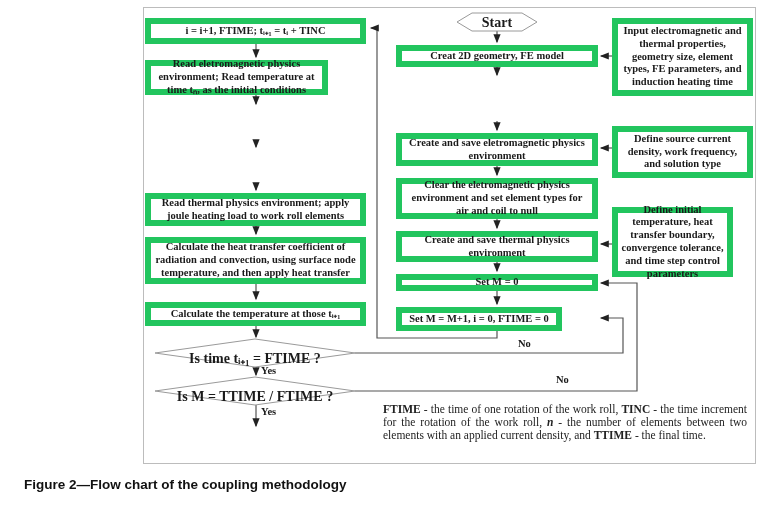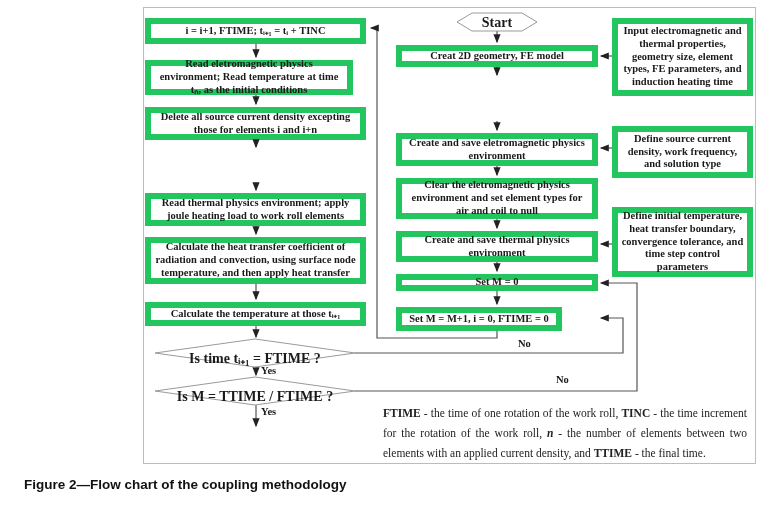--- a/index.html
+++ b/index.html
@@ -7,42 +7,39 @@
           font-family:"Liberation Serif",serif;color:#1a1a1a;}
   .box{position:absolute;background:#fff;border:6px solid #22c55e;
        display:flex;align-items:center;justify-content:center;text-align:center;
        font-weight:bold;font-size:10.5px;line-height:1.22;padding:1px 3px;box-sizing:border-box;z-index:2;}
   .terminal{border-radius:14px;}
   .dtext{position:absolute;display:flex;align-items:flex-end;justify-content:center;text-align:center;
          font-weight:bold;font-size:14px;z-index:4;background:transparent;}
   .blabel{position:absolute;font-weight:bold;font-size:10.5px;z-index:4;}
   svg.overlay{position:absolute;left:0;top:0;z-index:3;pointer-events:none;}
   svg.frame{position:absolute;left:0;top:0;z-index:1;pointer-events:none;}
-  .legend{position:absolute;left:383px;top:403px;width:364px;font-size:11.5px;line-height:20px;
+  .legend{position:absolute;left:383px;top:403px;width:364px;font-size:11.5px;line-height:13px;
           text-align:justify;z-index:2;color:#222;}
   .caption{position:absolute;left:4px;top:477px;font-family:"Liberation Sans",sans-serif;
            font-weight:bold;font-size:13.5px;color:#111;z-index:2;padding-left:20px;}
 </style>
 </head>
 <body>
 
 <div class="canvas">
 
   <svg class="frame" width="758" height="507">
     <rect x="143.5" y="7.5" width="612" height="456" fill="none" stroke="#bcbcbc" stroke-width="1"></rect>
   </svg>
 
   <div class="box" style="left:145px;top:18px;width:221px;height:26px">
       <span>i = i+1, FTIME;   tᵢ₊₁ = tᵢ + TINC</span>
     </div>
-  <div class="box" style="left:145px;top:60px;width:208px;height:35px">
+  <div class="box" style="left:145px;top:60px;width:183px;height:35px">
       <span>Read eletromagnetic physics environment; Read temperature at time tₙ, as the initial conditions</span>
-    </div>
-  <div class="box" style="left:145px;top:107px;width:221px;height:33px">
-      <span>Delete all source current density excepting those for elements i and i+n</span>
     </div>
   <div class="box" style="left:145px;top:193px;width:221px;height:33px">
       <span>Read thermal physics environment; apply joule heating load  to work roll elements</span>
     </div>
   <div class="box" style="left:145px;top:237px;width:221px;height:47px">
       <span>Calculate the heat transfer coefficient of radiation and convection, using surface node temperature, and then apply heat transfer</span>
     </div>
   <div class="box" style="left:145px;top:302px;width:221px;height:24px">
       <span>Calculate the temperature  at those  tᵢ₊₁</span>
     </div>
@@ -65,21 +62,21 @@
   <div class="box" style="left:396px;top:307px;width:166px;height:24px">
       <span>Set M = M+1, i = 0, FTIME = 0</span>
     </div>
 
   <div class="box" style="left:612px;top:18px;width:141px;height:78px">
       <span>Input electromagnetic and thermal properties, geometry size, element types, FE parameters,  and induction heating time</span>
     </div>
   <div class="box" style="left:612px;top:126px;width:141px;height:52px">
       <span>Define source current density, work frequency, and solution type</span>
     </div>
-  <div class="box" style="left:612px;top:207px;width:141px;height:70px">
+  <div class="box" style="left:612px;top:207px;width:121px;height:70px">
       <span>Define initial temperature, heat transfer boundary, convergence tolerance, and time step control parameters</span>
     </div>
 
 
   <svg class="overlay" width="758" height="507">
     <defs>
       <marker id="ah" markerWidth="9" markerHeight="8" refX="6.5" refY="3" orient="auto">
         <path d="M0,0 L7.5,3 L0,6 z" fill="#222"></path>
       </marker>
     </defs>

